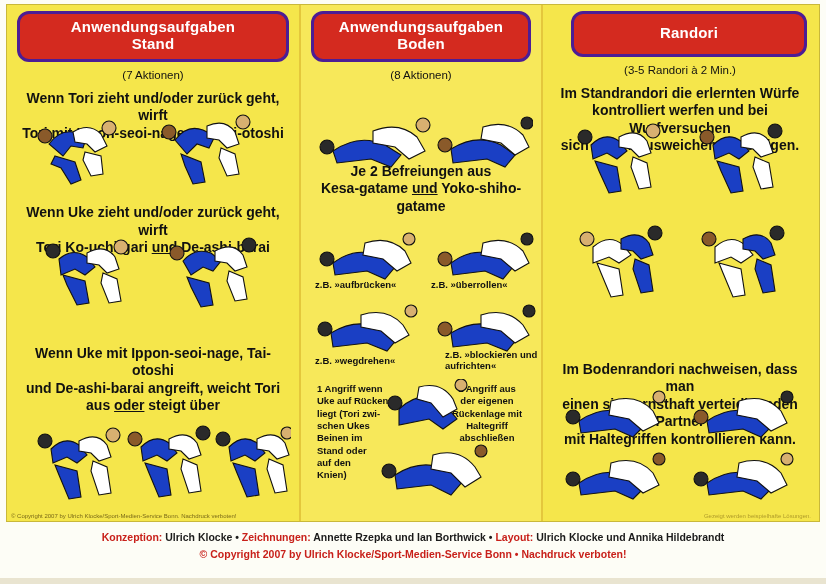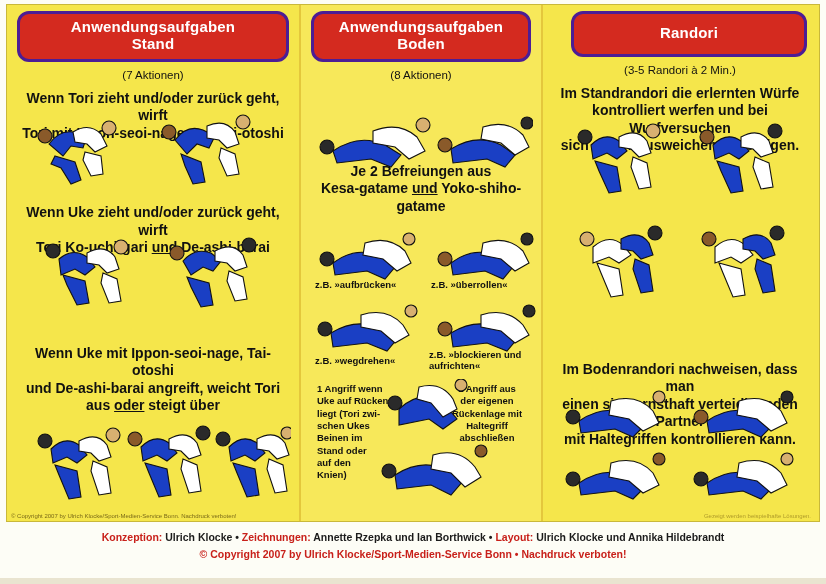--- a/index.html
+++ b/index.html
@@ -296,21 +296,21 @@
           <path d="M140 32 q26-16 52-4 l14 10 -10 12 -20-8 -34 4z"></path>
           <circle cx="134" cy="28" r="7" fill="#8a5a2a"></circle>
         </g>
         <g fill="#fff" stroke="#111" stroke-width="1.1">
           <path d="M170 14 q26-8 42 10 l6 10 -14 8 -14-12 -20-4z"></path>
           <circle cx="218" cy="10" r="6" fill="#2a2a2a"></circle>
         </g>
       </svg>
 
       <div class="caption caption-abs" style="left:14px; top:350px;">z.B. »wegdrehen«</div>
-      <div class="caption caption-abs" style="left:128px; top:344px; width:104px;">z.B. »blockieren und<br>aufrichten«</div>
+      <div class="caption caption-abs" style="left:144px; top:344px; width:104px;">z.B. »blockieren und<br>aufrichten«</div>
 
       <div class="caption caption-abs" style="left:16px; top:378px; width:84px; line-height:1.3;">
         1 Angriff wenn<br>Uke auf Rücken<br>liegt (Tori zwi-<br>schen Ukes<br>Beinen im<br>Stand oder<br>auf den<br>Knien)
       </div>
       <div class="caption caption-abs" style="left:140px; top:378px; width:92px; text-align:center; line-height:1.3;">
         1 Angriff aus<br>der eigenen<br>Rückenlage mit<br>Haltegriff<br>abschließen
       </div>
 
       <svg class="fig" style="left:78px; top:374px;" width="150" height="130" viewBox="0 0 150 130">
         <g fill="#1a3fc4" stroke="#111" stroke-width="1.1">

